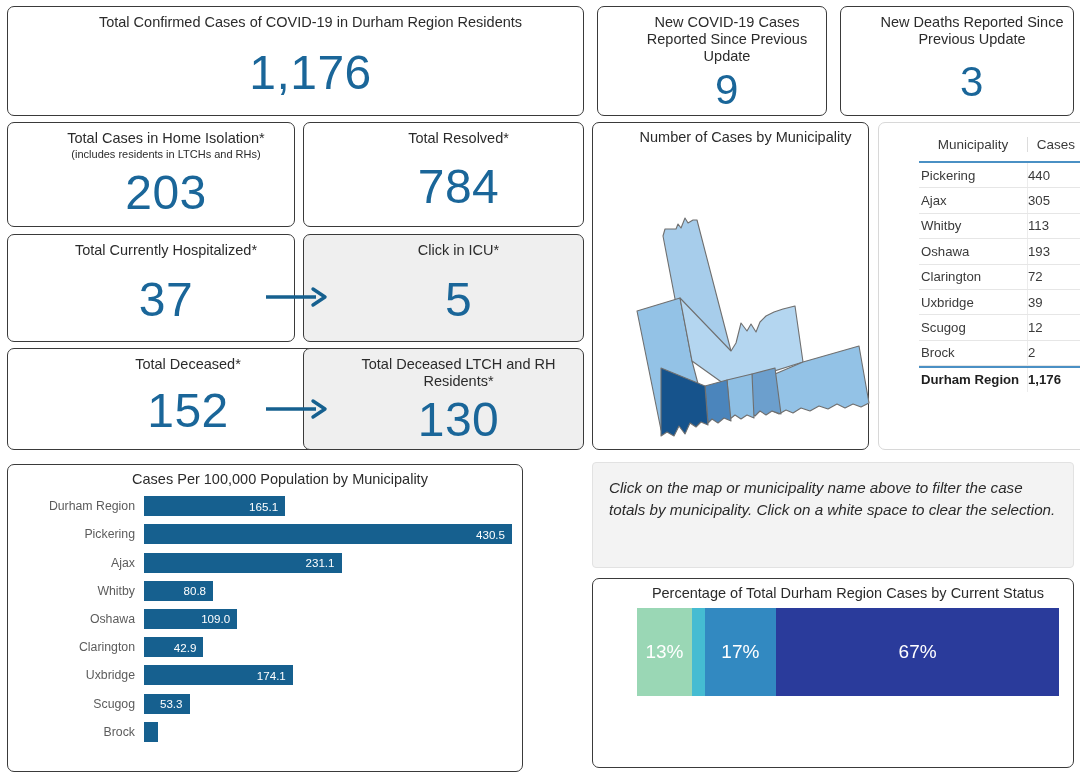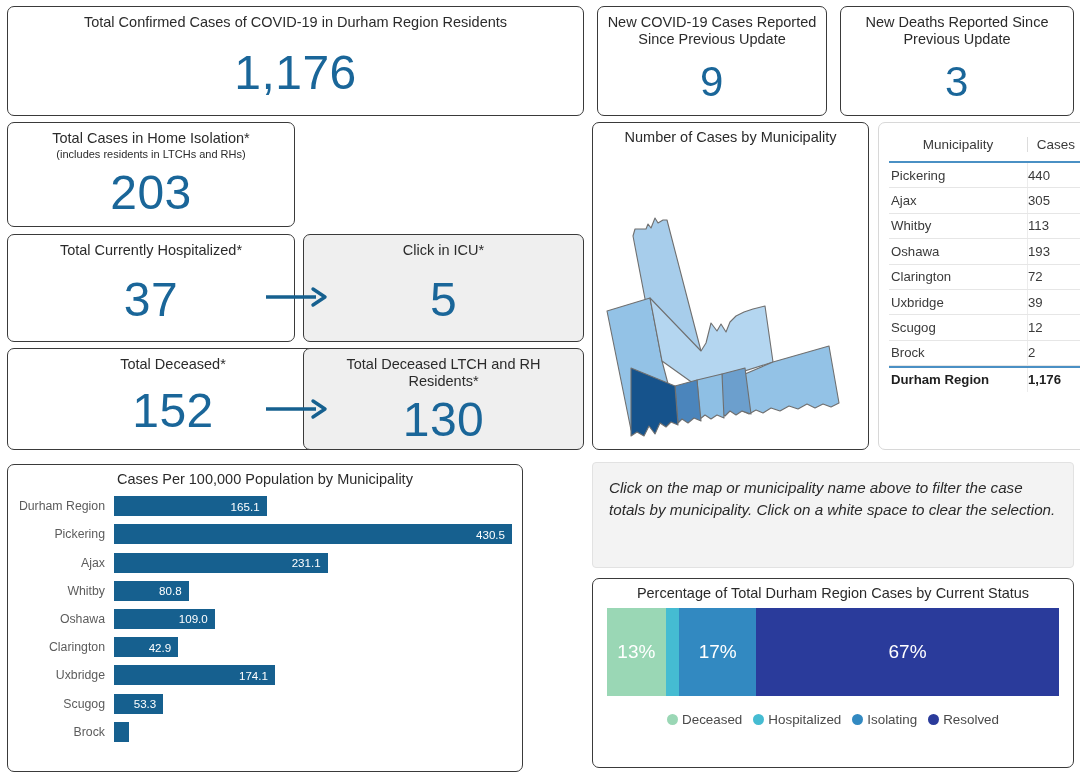--- a/index.html
+++ b/index.html
@@ -13,20 +13,21 @@
 
   
   .card {
     position: absolute;
     background: #ffffff;
     border: 1.6px solid #3a3a3a;
     border-radius: 7px;
     display: flex;
     flex-direction: column;
     align-items: center;
+    padding-left: 30px;
   }
   .card.shaded { background: #efefef; }
   .card.plain { border-color: #d8d8d8; }
 
   .card-title {
     font-size: 14.5px;
     color: #2b2b2b;
     text-align: center;
     line-height: 1.18;
     padding: 7px 8px 0 8px;
@@ -185,20 +186,26 @@
   </div>
 
   <div class="card" style="left:7px; top:122px; width:288px; height:105px;">
     <div class="card-title">Total Cases in Home Isolation*</div>
     <div class="card-subtitle">(includes residents in LTCHs and RHs)</div>
     <div class="value-wrap">
       <div class="card-value v-big">203</div>
     </div>
   </div>
 
+  <div class="card" style="left:303px; top:122px; width:281px; height:105px;">
+    <div class="card-title">Total Resolved*</div>
+    <div class="value-wrap">
+      <div class="card-value v-big">784</div>
+    </div>
+  </div>
 
   <div class="card" style="left:7px; top:234px; width:288px; height:108px;">
     <div class="card-title">Total Currently Hospitalized*</div>
     <div class="value-wrap">
       <div class="card-value v-big">37</div>
     </div>
   </div>
 
   <div class="card shaded" style="left:303px; top:234px; width:281px; height:108px;">
     <div class="card-title">Click in ICU*</div>
@@ -397,33 +404,15 @@
           </div>
           <div class="seg" style="width: 3%; background: rgb(69, 188, 210);"></div>
           <div class="seg" style="width: 17%; background: rgb(50, 137, 193);">
             <span class="seg-label">17%</span>
           </div>
           <div class="seg" style="width: 67%; background: rgb(42, 59, 155);">
             <span class="seg-label">67%</span>
           </div>
         </div>
     </div>
-    <div class="legend" id="status-legend">
-        <div class="legend-item">
-          <span class="legend-dot" style="background: rgb(154, 215, 181);"></span>
-          <span class="legend-text">Deceased</span>
-        </div>
-        <div class="legend-item">
-          <span class="legend-dot" style="background: rgb(69, 188, 210);"></span>
-          <span class="legend-text">Hospitalized</span>
-        </div>
-        <div class="legend-item">
-          <span class="legend-dot" style="background: rgb(50, 137, 193);"></span>
-          <span class="legend-text">Isolating</span>
-        </div>
-        <div class="legend-item">
-          <span class="legend-dot" style="background: rgb(42, 59, 155);"></span>
-          <span class="legend-text">Resolved</span>
-        </div>
-      </div>
   </div>
 
 </div>
 
 </body></html>

